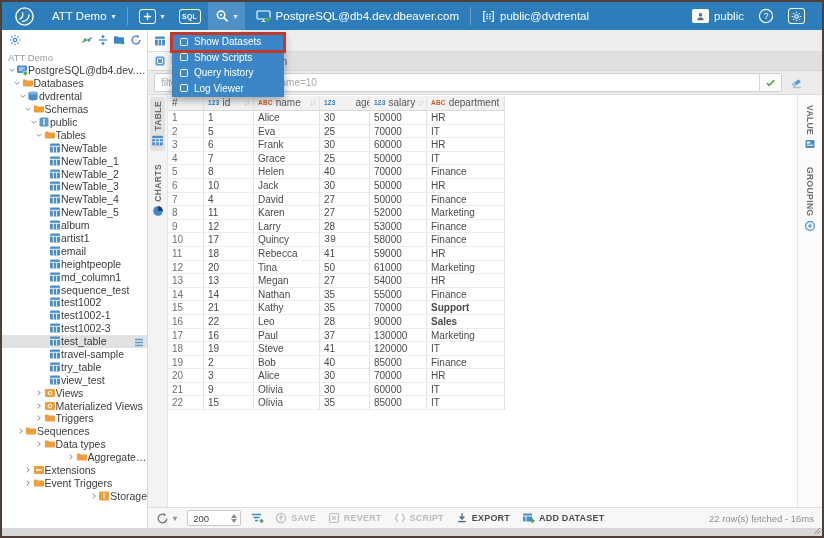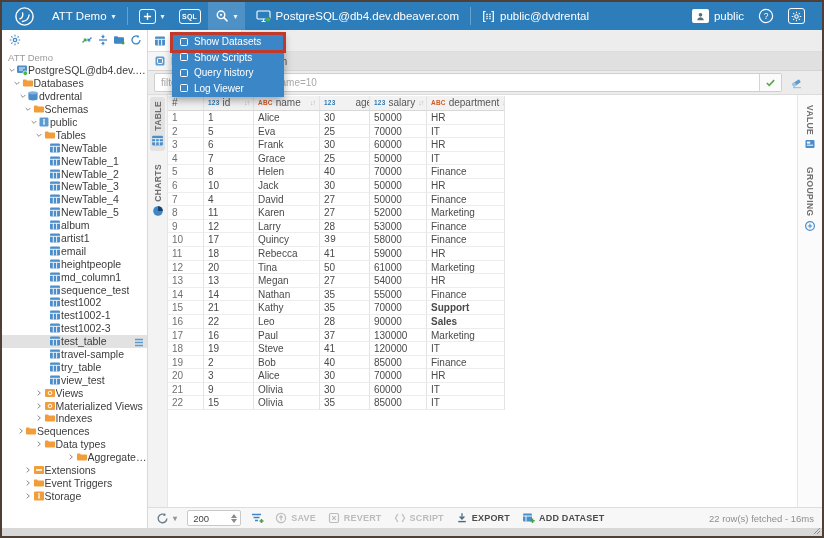--- a/index.html
+++ b/index.html
@@ -521,21 +521,21 @@
           <span class="tr-chev">
             <svg width="8" height="8" viewBox="0 0 12 12">
               <path d="M4 2.5l4 3.5-4 3.5" stroke="#8a8a8a" stroke-width="1.5" fill="none"></path>
             </svg>
           </span>
           <span class="icon">
             <svg width="12" height="12" viewBox="0 0 13 12">
               <path d="M1 3.2c0-.5.4-.9.9-.9h2.4l1 1h5.8c.5 0 .9.4.9.9v4.6c0 .5-.4.9-.9.9H1.9c-.5 0-.9-.4-.9-.9z" fill="#f09d3a"></path>
             </svg>
           </span>
-          <span class="tr-label">Indexes</span>
+          <span class="tr-label">Triggers</span>
         </div>
         <div class="tree-row" style="padding-left: 14px;">
           <span class="tr-chev">
             <svg width="8" height="8" viewBox="0 0 12 12">
               <path d="M4 2.5l4 3.5-4 3.5" stroke="#8a8a8a" stroke-width="1.5" fill="none"></path>
             </svg>
           </span>
           <span class="icon">
             <svg width="12" height="12" viewBox="0 0 13 12">
               <path d="M1 3.2c0-.5.4-.9.9-.9h2.4l1 1h5.8c.5 0 .9.4.9.9v4.6c0 .5-.4.9-.9.9H1.9c-.5 0-.9-.4-.9-.9z" fill="#f09d3a"></path>
@@ -589,21 +589,21 @@
               <path d="M4 2.5l4 3.5-4 3.5" stroke="#8a8a8a" stroke-width="1.5" fill="none"></path>
             </svg>
           </span>
           <span class="icon">
             <svg width="12" height="12" viewBox="0 0 13 12">
               <path d="M1 3.2c0-.5.4-.9.9-.9h2.4l1 1h5.8c.5 0 .9.4.9.9v4.6c0 .5-.4.9-.9.9H1.9c-.5 0-.9-.4-.9-.9z" fill="#f09d3a"></path>
             </svg>
           </span>
           <span class="tr-label">Event Triggers</span>
         </div>
-        <div class="tree-row" style="padding-left: 21.5px;">
+        <div class="tree-row" style="padding-left: 21.5px; justify-content: flex-end;">
           <span class="tr-chev">
             <svg width="8" height="8" viewBox="0 0 12 12">
               <path d="M4 2.5l4 3.5-4 3.5" stroke="#8a8a8a" stroke-width="1.5" fill="none"></path>
             </svg>
           </span>
           <span class="icon">
             <svg width="12" height="12" viewBox="0 0 12 12">
               <rect x="1" y="1.5" width="10" height="9" rx="1" fill="#f09d3a"></rect>
               <circle cx="6" cy="3.9" r=".9" fill="#fff"></circle>
               <rect x="5.3" y="5.2" width="1.4" height="3.4" fill="#fff"></rect>

